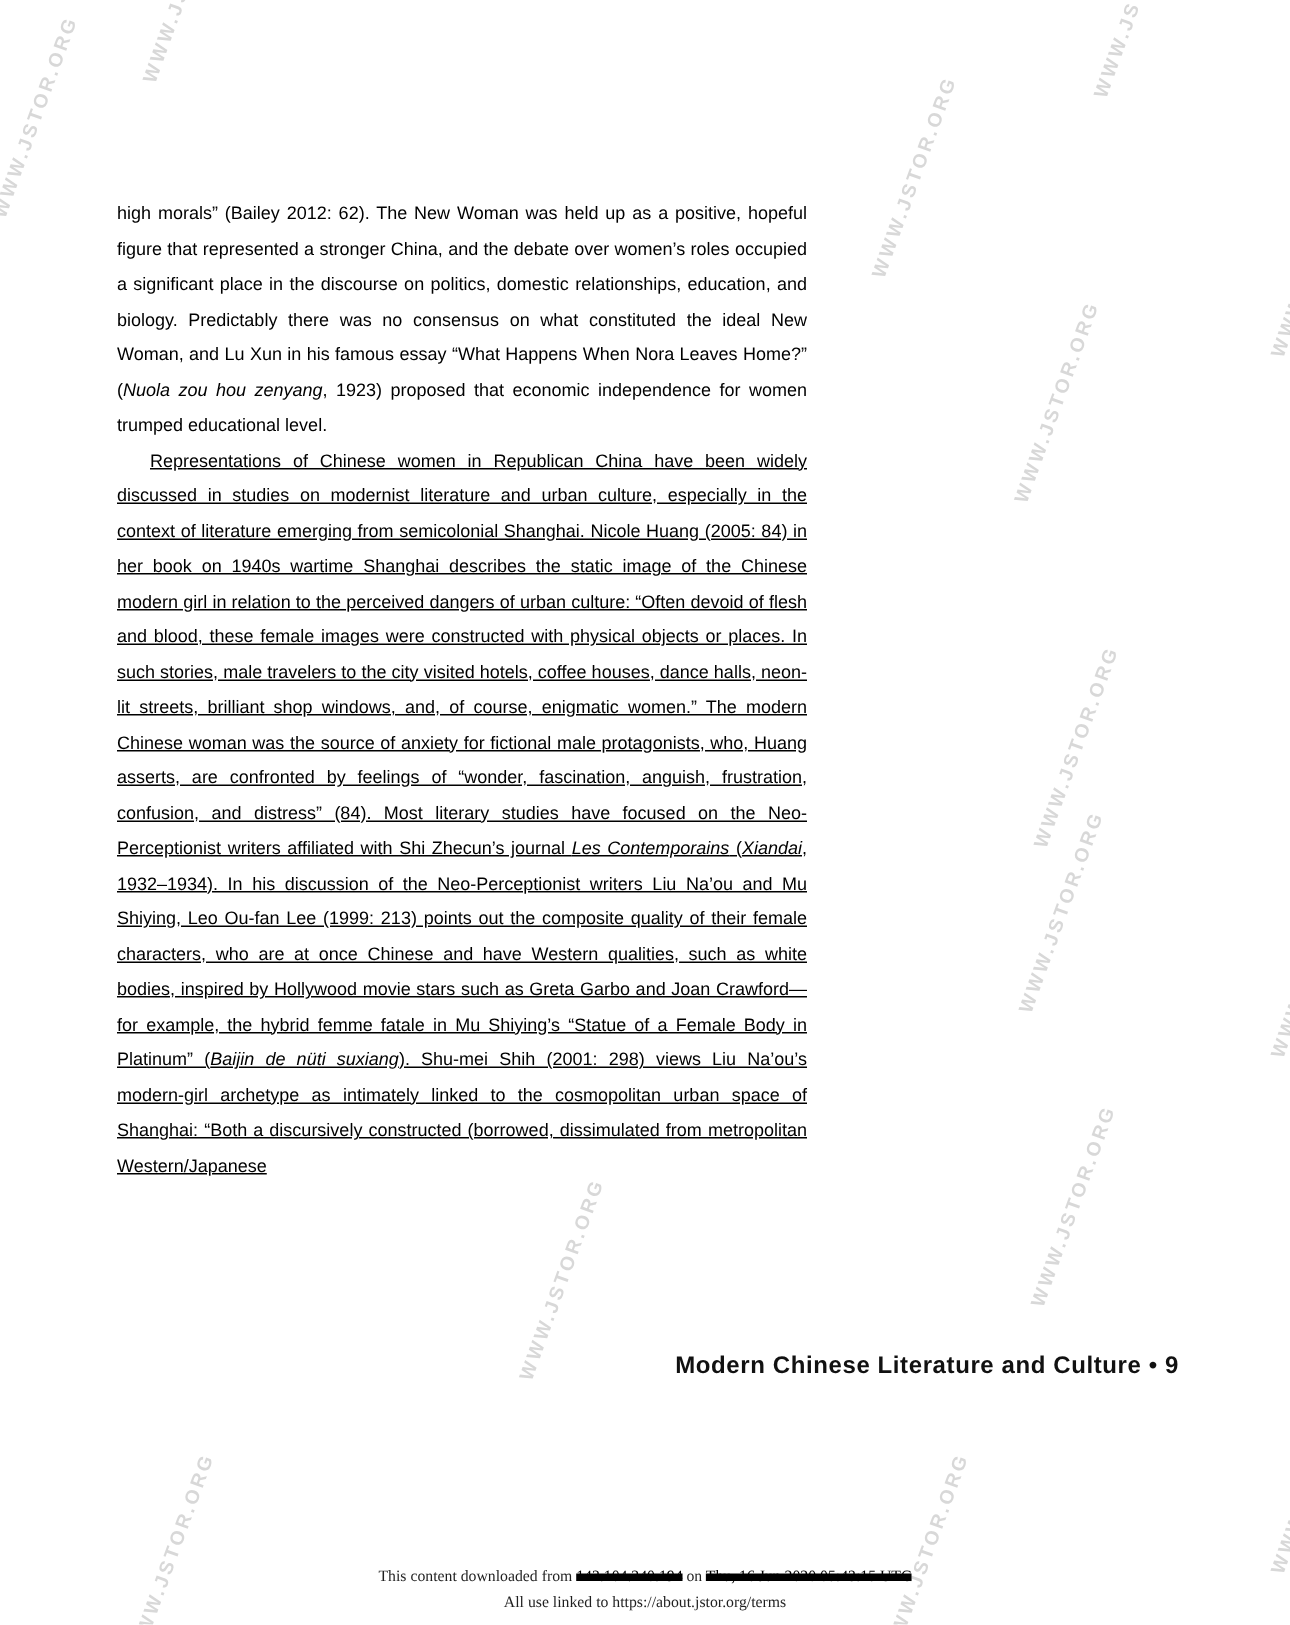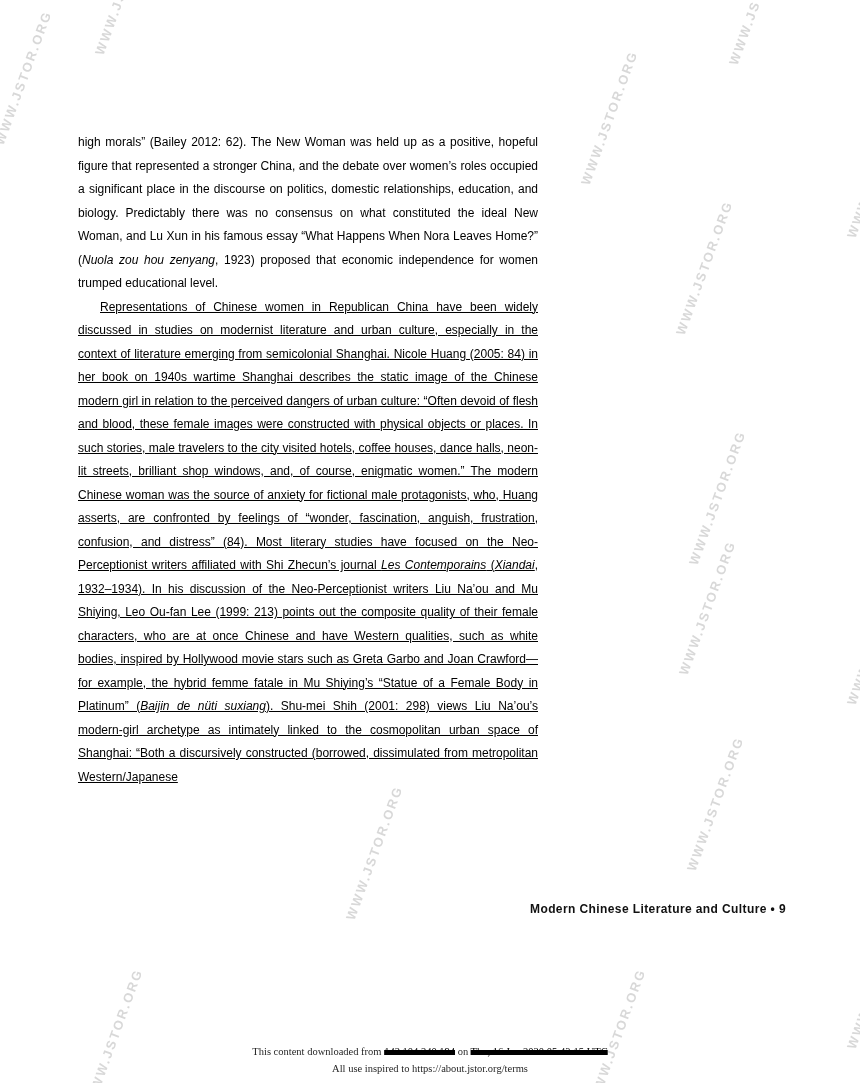--- a/index.html
+++ b/index.html
@@ -38,21 +38,21 @@
   }
   .body-text p { margin: 0; }
   .body-text p.indent { text-indent: 22px; text-decoration: underline; }
   .body-text em { font-style: italic; }
 
   
   .running-footer {
     position: absolute;
     top: 902px;
     right: 74px;
-    font-size: 12px;
+    font-size: 16px;
     font-weight: bold;
     letter-spacing: 0.4px;
     color: #111111;
   }
 
   
   .jstor {
     position: absolute;
     left: 0; top: 1043px;
     width: 100%;
@@ -93,16 +93,16 @@
       <p><span>high morals” (Bailey 2012: 62). The New Woman was held up as a positive, hopeful figure that represented a stronger China, and the debate over women’s roles occupied a significant place in the discourse on politics, domestic relationships, education, and biology. Predictably there was no consensus on what constituted the ideal New Woman, and Lu Xun in his famous essay “What Happens When Nora Leaves Home?” (</span><em>Nuola zou hou zenyang</em><span>, 1923) proposed that economic independence for women trumped educational level.</span></p>
       <p class="indent"><span>Representations of Chinese women in Republican China have been widely discussed in studies on modernist literature and urban culture, especially in the context of literature emerging from semicolonial Shanghai. Nicole Huang (2005: 84) in her book on 1940s wartime Shanghai describes the static image of the Chinese modern girl in relation to the perceived dangers of urban culture: “Often devoid of flesh and blood, these female images were constructed with physical objects or places. In such stories, male travelers to the city visited hotels, coffee houses, dance halls, neon-lit streets, brilliant shop windows, and, of course, enigmatic women.” The modern Chinese woman was the source of anxiety for fictional male protagonists, who, Huang asserts, are confronted by feelings of “wonder, fascination, anguish, frustration, confusion, and distress” (84). Most literary studies have focused on the Neo-Perceptionist writers affiliated with Shi Zhecun’s journal </span><em>Les Contemporains</em><span> (</span><em>Xiandai</em><span>, 1932–1934). In his discussion of the Neo-Perceptionist writers Liu Na’ou and Mu Shiying, Leo Ou-fan Lee (1999: 213) points out the composite quality of their female characters, who are at once Chinese and have Western qualities, such as white bodies, inspired by Hollywood movie stars such as Greta Garbo and Joan Crawford—for example, the hybrid femme fatale in Mu Shiying’s “Statue of a Female Body in Platinum” (</span><em>Baijin de nüti suxiang</em><span>). Shu-mei Shih (2001: 298) views Liu Na’ou’s modern-girl archetype as intimately linked to the cosmopolitan urban space of Shanghai: “Both a discursively constructed (borrowed, dissimulated from metropolitan Western/Japanese</span></p>
     </div>
 
   <div class="running-footer">Modern Chinese Literature and Culture • 9</div>
 
   <div class="jstor">
     <div>
       <span>This content downloaded from </span><span class="redacted">142.104.240.194</span><span> on </span><span class="redacted">Thu, 16 Jun 2020 05:43:15 UTC</span>
     </div>
-    <div>All use inspired to https://about.jstor.org/terms</div>
+    <div>All use linked to https://about.jstor.org/terms</div>
   </div>
 
 </div>
 
 </body></html>

